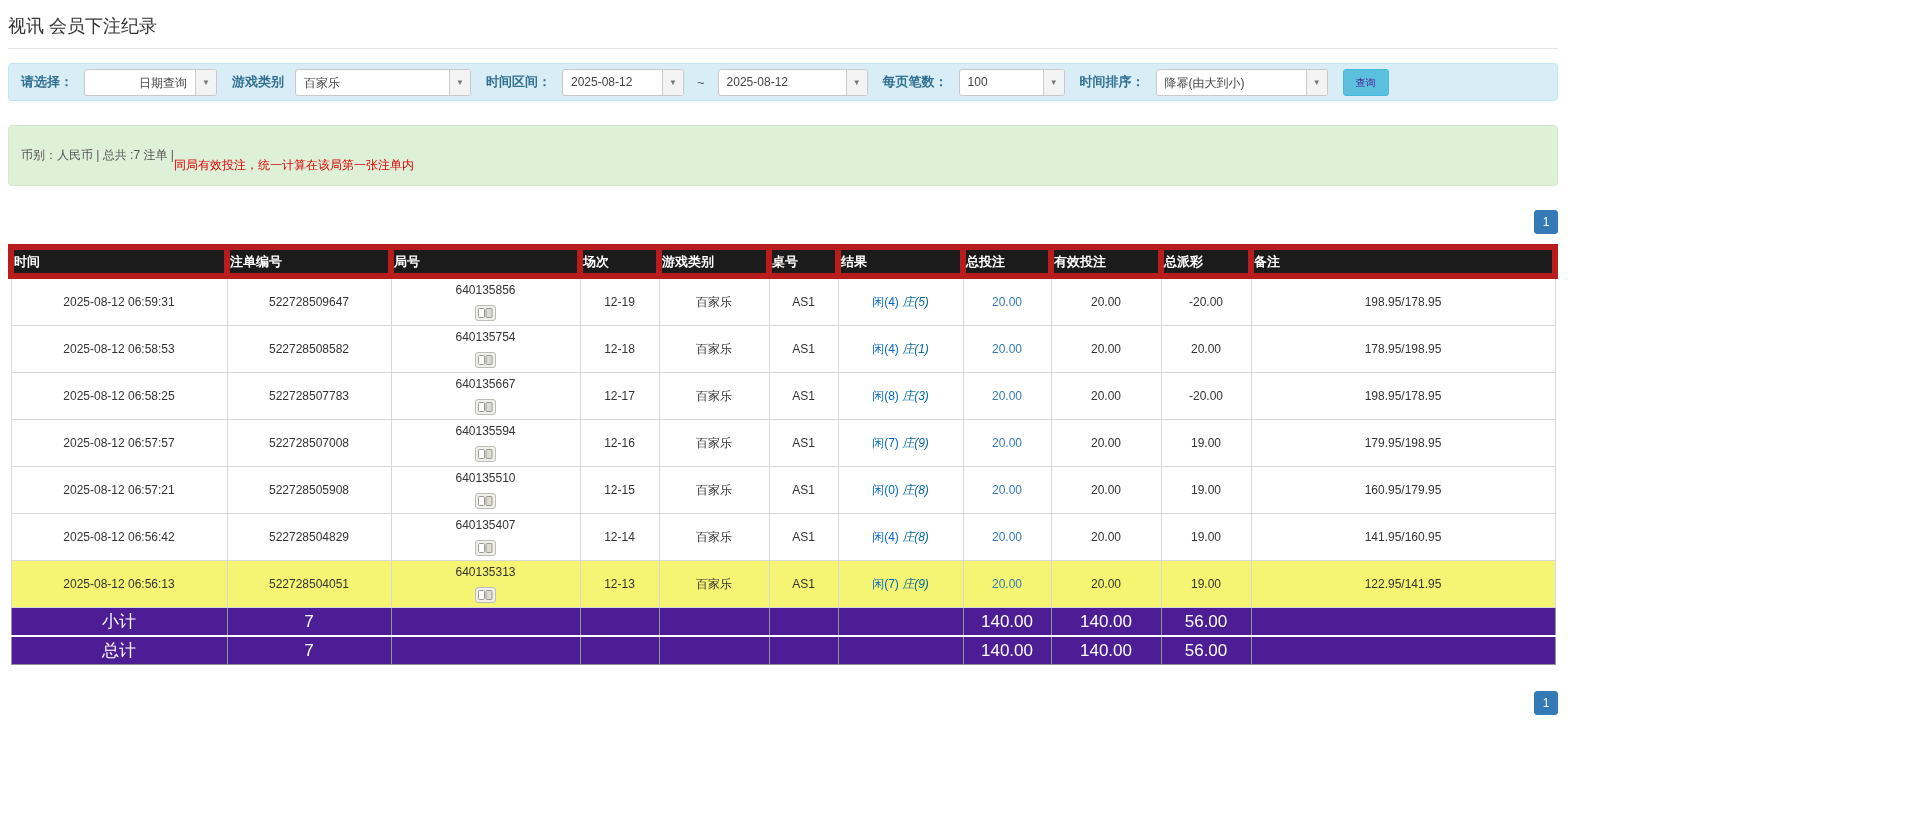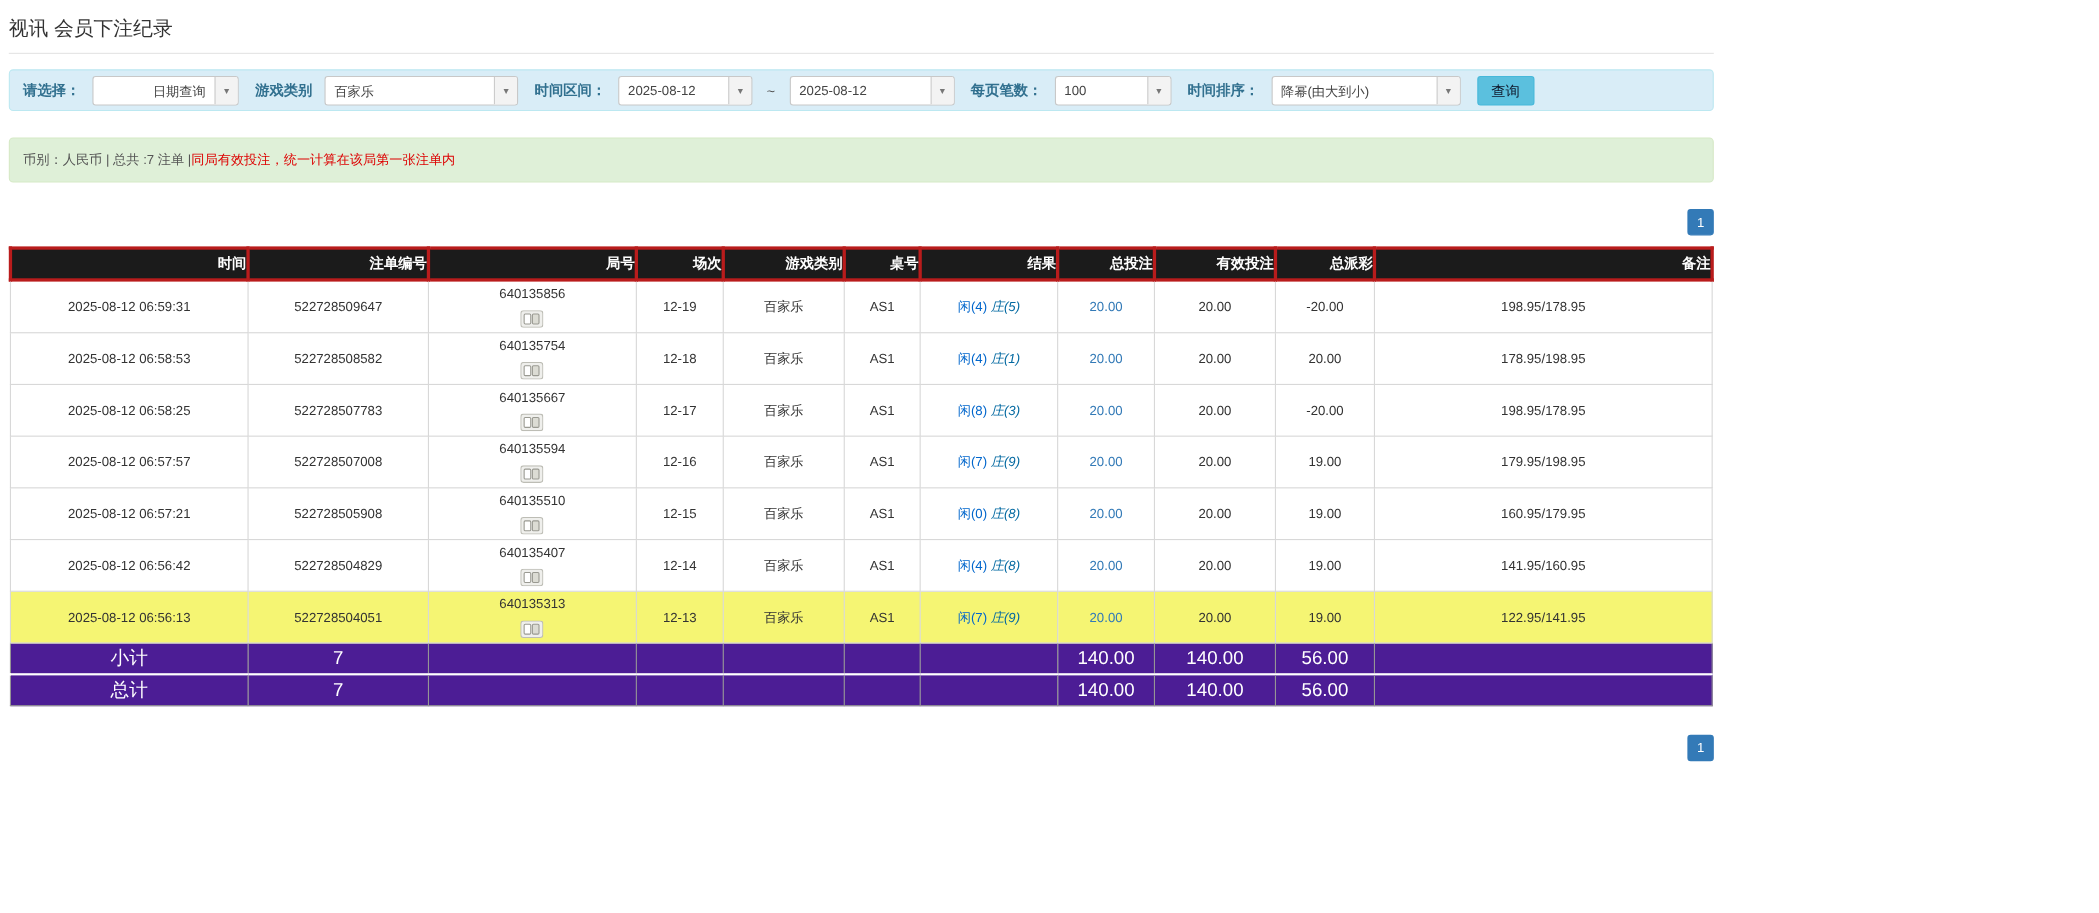--- a/index.html
+++ b/index.html
@@ -72,22 +72,22 @@
   .w1 { width: 133px; text-align: right; }
   .w2 { width: 176px; }
   .w3 { width: 122px; }
   .w4 { width: 150px; }
   .w5 { width: 106px; }
   .w6 { width: 172px; }
   .tilde { color: #555; font-size: 13px; padding: 0 2px; }
   .btn-search {
     background: #5bc0de;
     border: 1px solid #46b8da;
-    color: #0f172a;
-    font-size: 13px;
+    color: #4c1d95;
+    font-size: 10px;
     padding: 5px 12px;
     border-radius: 3px;
     cursor: pointer;
     margin-left: 4px;
     height: 27px;
     line-height: 15px;
     font-family: inherit;
   }
 
   
@@ -96,21 +96,21 @@
     background: #dff0d8;
     border: 1px solid #d6e9c6;
     border-radius: 4px;
     padding: 11px 12px;
     display: flex;
     justify-content: flex-start;
     align-items: center;
     font-size: 12px;
   }
   .summary-left { color: #555; }
-  .summary-right { color: #dd0000; }
+  .summary-right { color: #dd0000; margin-top: 20px; }
 
   
   .pager { display: flex; justify-content: flex-end; margin: 24px 0 10px 0; }
   .pager.bottom { margin: 26px 0 0 0; }
   .page-btn {
     min-width: 24px;
     height: 24px;
     background: #337ab7;
     border: 1px solid #337ab7;
     color: #fff;
@@ -129,22 +129,22 @@
     border-collapse: collapse;
     table-layout: fixed;
     font-size: 12px;
   }
   table.records th {
     background: #1b1b1b;
     color: #fff;
     font-weight: bold;
     font-size: 13px;
     height: 29px;
-    text-align: right;
-    border: 3px solid #b91c1c;
+    text-align: left;
+    border: 6px solid #b91c1c;
   }
   table.records td {
     border: 1px solid #d8d8d8;
     text-align: center;
     height: 44px;
     padding: 4px;
     color: #333;
     background: #fff;
   }
   tr.highlight td { background: #f5f573; }

